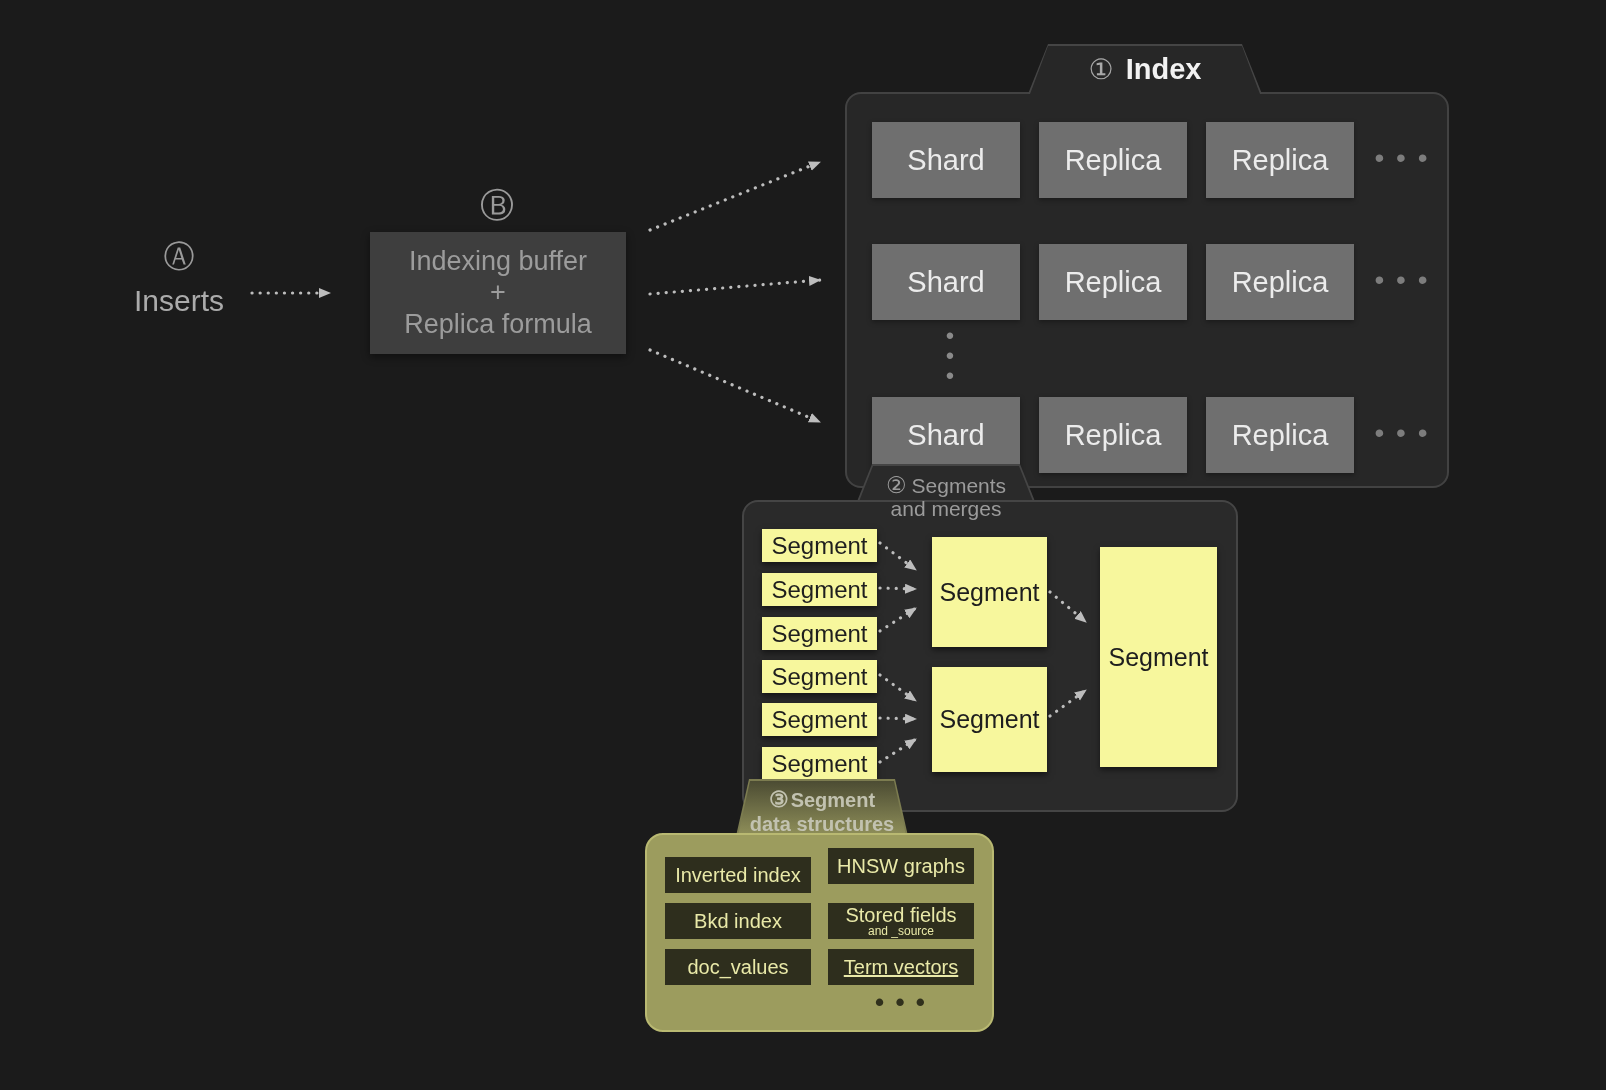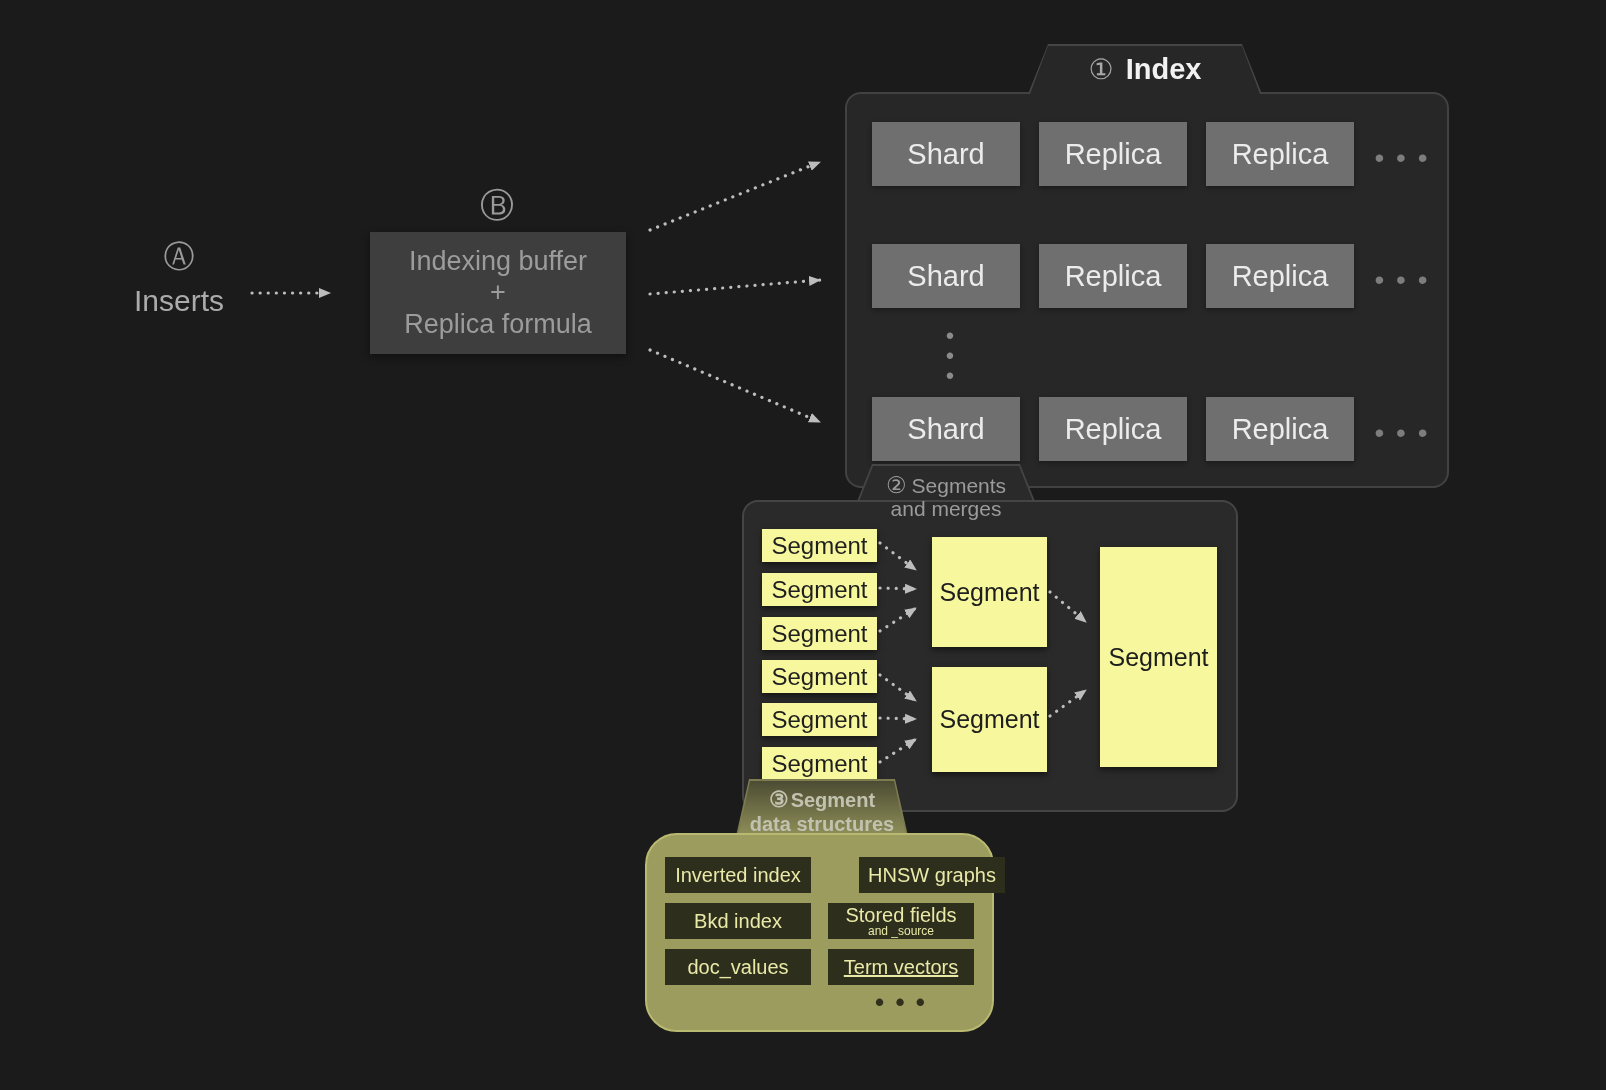--- a/index.html
+++ b/index.html
@@ -24,21 +24,21 @@
   }
 
   
   .panel{
     background:#272727;border:2px solid #424242;border-radius:16px;
   }
   .index-container{left:845px;top:92px;width:600px;height:392px;}
   .segments-container{left:742px;top:500px;width:492px;height:308px;background:#2a2a2a;border-color:#454545;}
   .structures-container{
     left:645px;top:833px;width:345px;height:195px;
-    background:#9c9c5e;border:2px solid #b9b972;border-radius:32px;
+    background:#9c9c5e;border:2px solid #b9b972;border-radius:18px;
   }
 
   
   .tab-outer{position:absolute;}
   .tab-inner{position:absolute;left:2px;top:2px;width:calc(100% - 4px);height:calc(100% - 2px);}
   .index-tab{left:1028px;top:44px;width:234px;height:50px;background:#454545;
     clip-path:polygon(20px 0, calc(100% - 20px) 0, 100% 100%, 0 100%);}
   .index-tab .tab-inner{background:#272727;
     clip-path:polygon(18px 0, calc(100% - 18px) 0, 100% 100%, 0 100%);}
   .index-tab-text{left:1028px;top:44px;width:234px;height:50px;
@@ -57,21 +57,21 @@
   .structures-tab{left:736px;top:779px;width:172px;height:57px;background:#7c7c50;
     clip-path:polygon(13px 0, calc(100% - 13px) 0, 100% 100%, 0 100%);}
   .structures-tab .tab-inner{background:linear-gradient(180deg,#4c4c33,#90905a);
     clip-path:polygon(12px 0, calc(100% - 12px) 0, 100% 100%, 0 100%);}
   .structures-tab-text{left:736px;top:788px;width:172px;text-align:center;color:#c2c2b0;line-height:1.12;}
   .structures-tab-text .badge{font-size:22px;color:#c2c2b0;margin-right:2px;}
   .structures-tab-text .line{font-size:20px;font-weight:bold;}
 
   
   .cell{
-    position:absolute;width:148px;height:64px;background:#6f6f6f;color:#ececec;
+    position:absolute;width:148px;height:76px;background:#6f6f6f;color:#ececec;
     display:flex;align-items:center;justify-content:center;font-size:29px;
     box-shadow:0 2px 5px rgba(0,0,0,.35);
   }
   .rowdots{
     position:absolute;width:70px;height:72px;color:#7d7d7d;font-size:28px;
     letter-spacing:2px;display:flex;align-items:center;justify-content:center;
   }
   .vdots{
     position:absolute;color:#8a8a8a;font-size:24px;line-height:20px;
     white-space:pre-line;text-align:center;
@@ -177,21 +177,21 @@
     <span class="badge">③</span><span>Segment</span>
   </div>
   <div class="line">data structures</div>
 </div>
 
 <div class="abs structures-container">
   <div class="sbox" style="left:18px;top:22px;">
     <div>Inverted index</div>
     <div class="sub"></div>
   </div>
-  <div class="sbox" style="left:181px;top:22px;margin-left:31px;">
+  <div class="sbox" style="left:181px;top:13px;">
     <div>HNSW graphs</div>
     <div class="sub"></div>
   </div>
   <div class="sbox" style="left:18px;top:68px;">
     <div>Bkd index</div>
     <div class="sub"></div>
   </div>
   <div class="sbox" style="left:181px;top:68px;">
     <div>Stored fields</div>
     <div class="sub">and _source</div>

